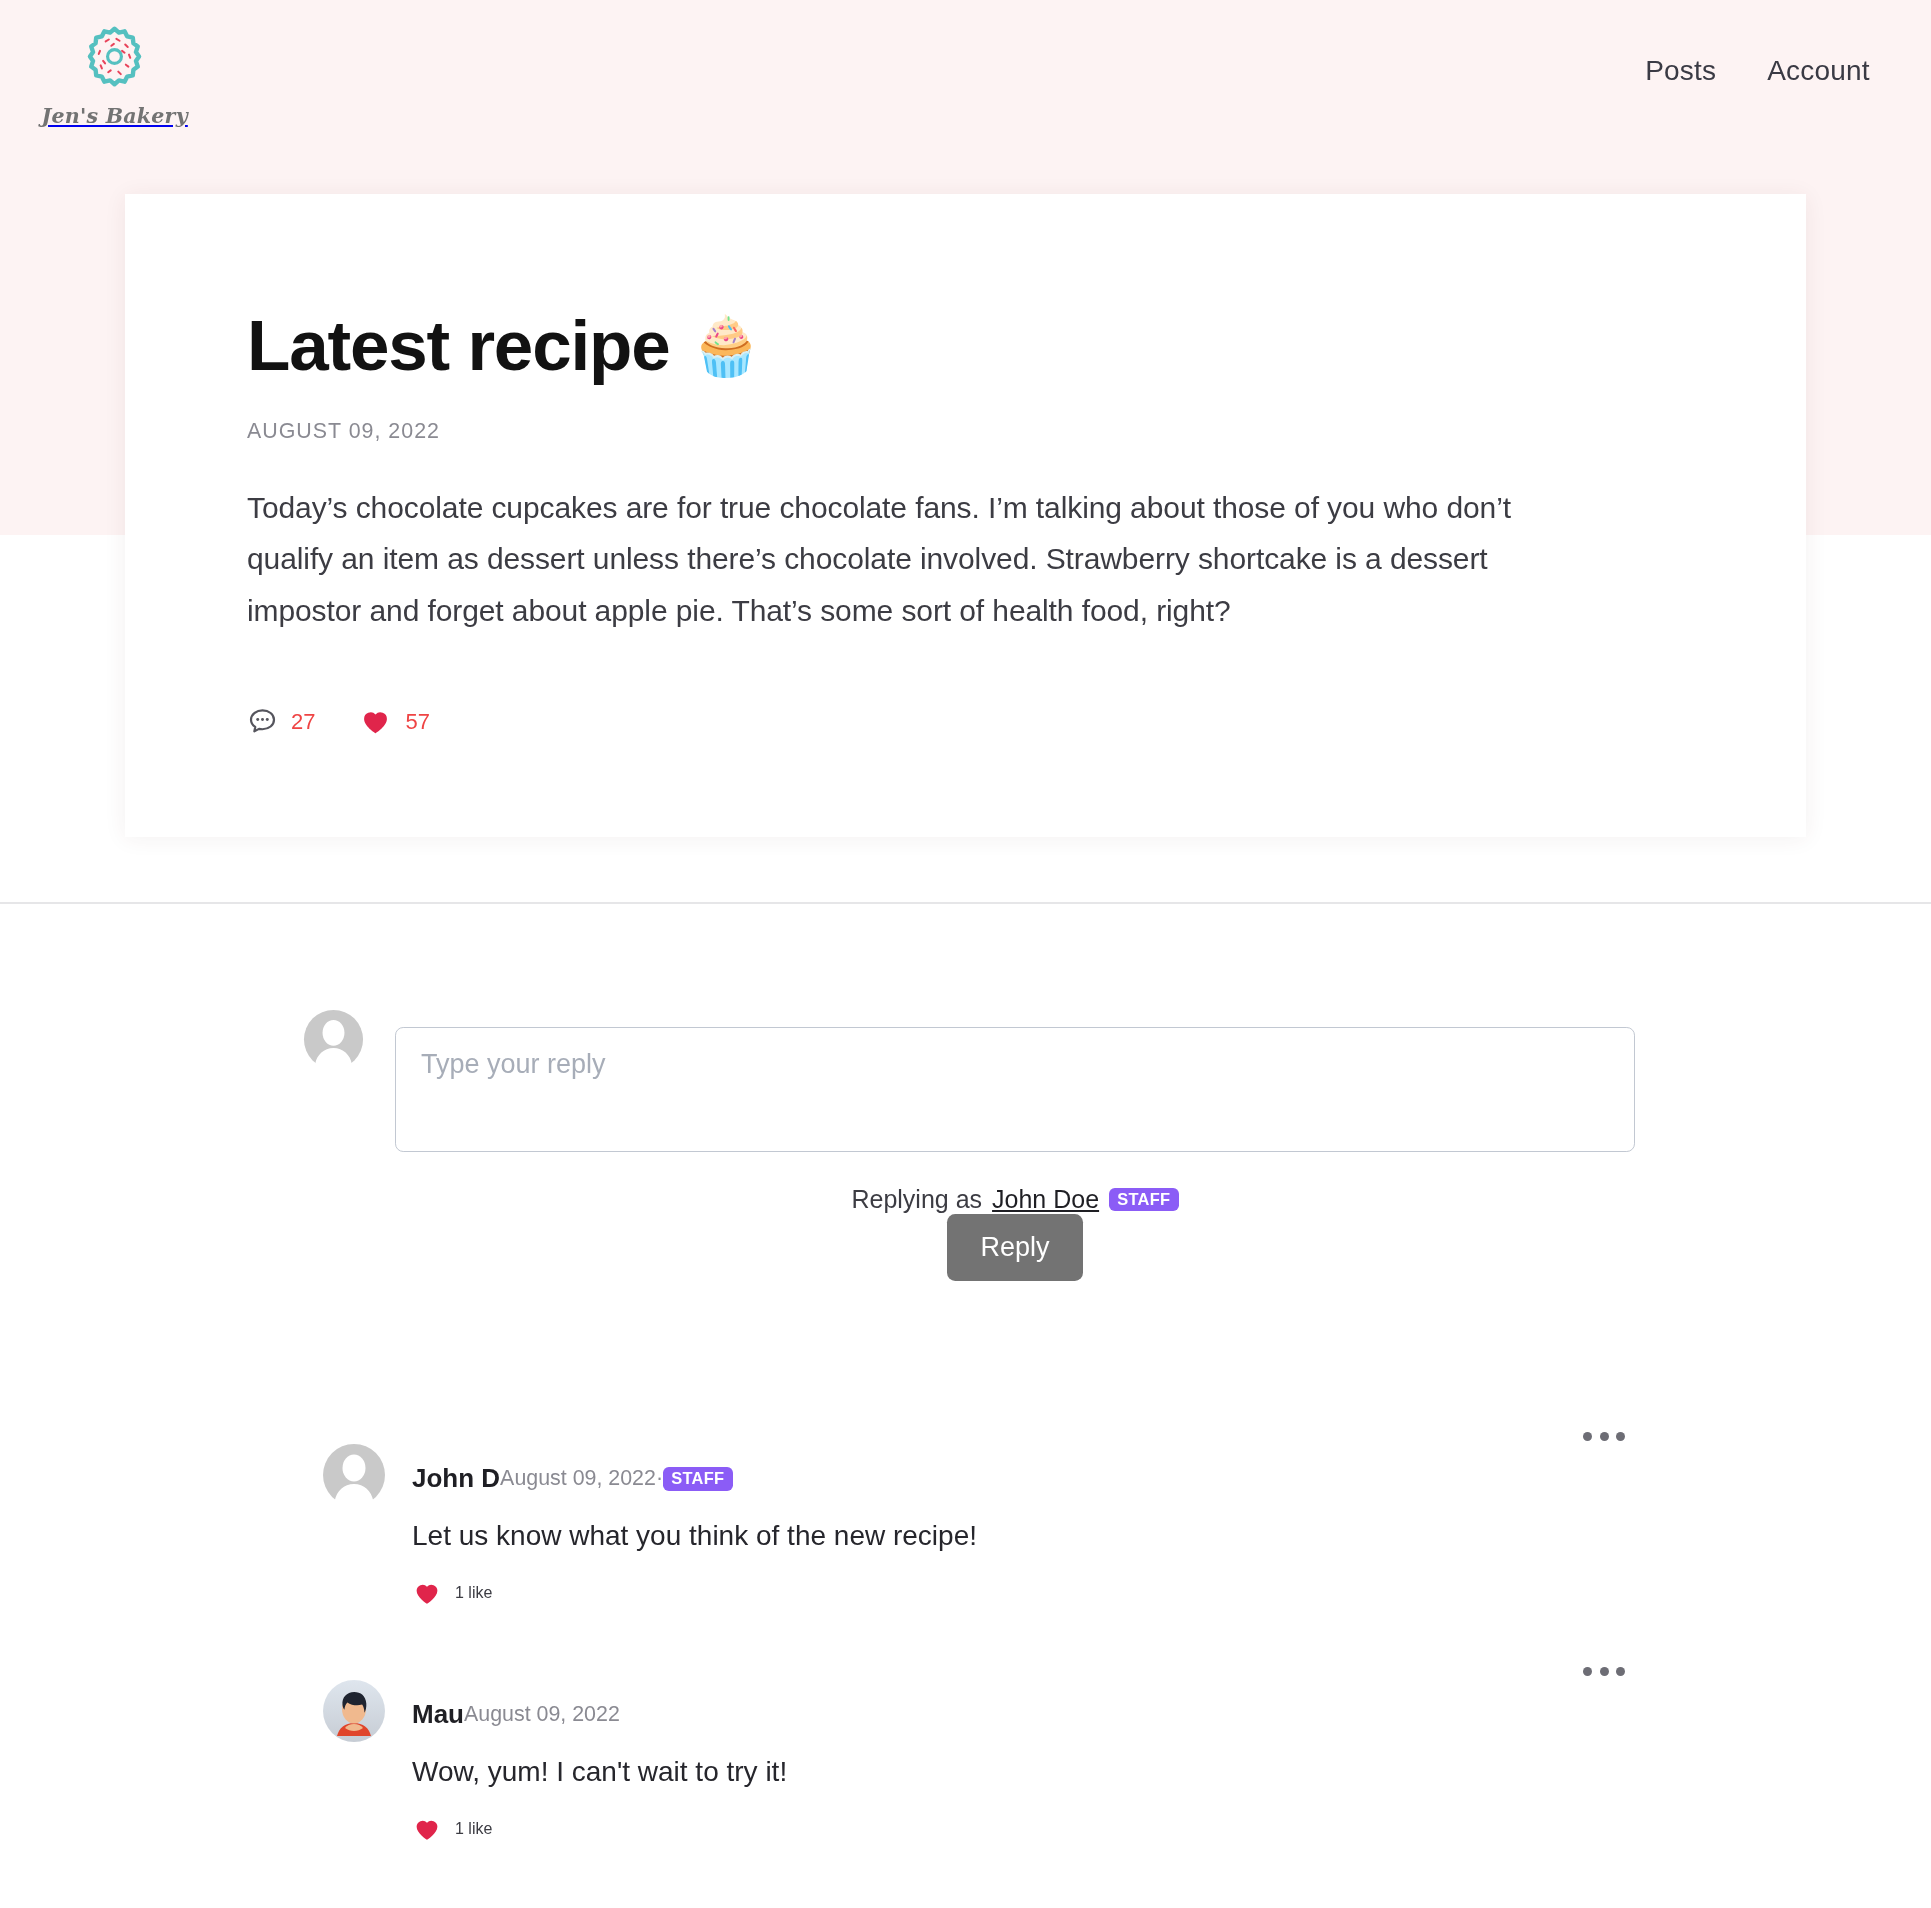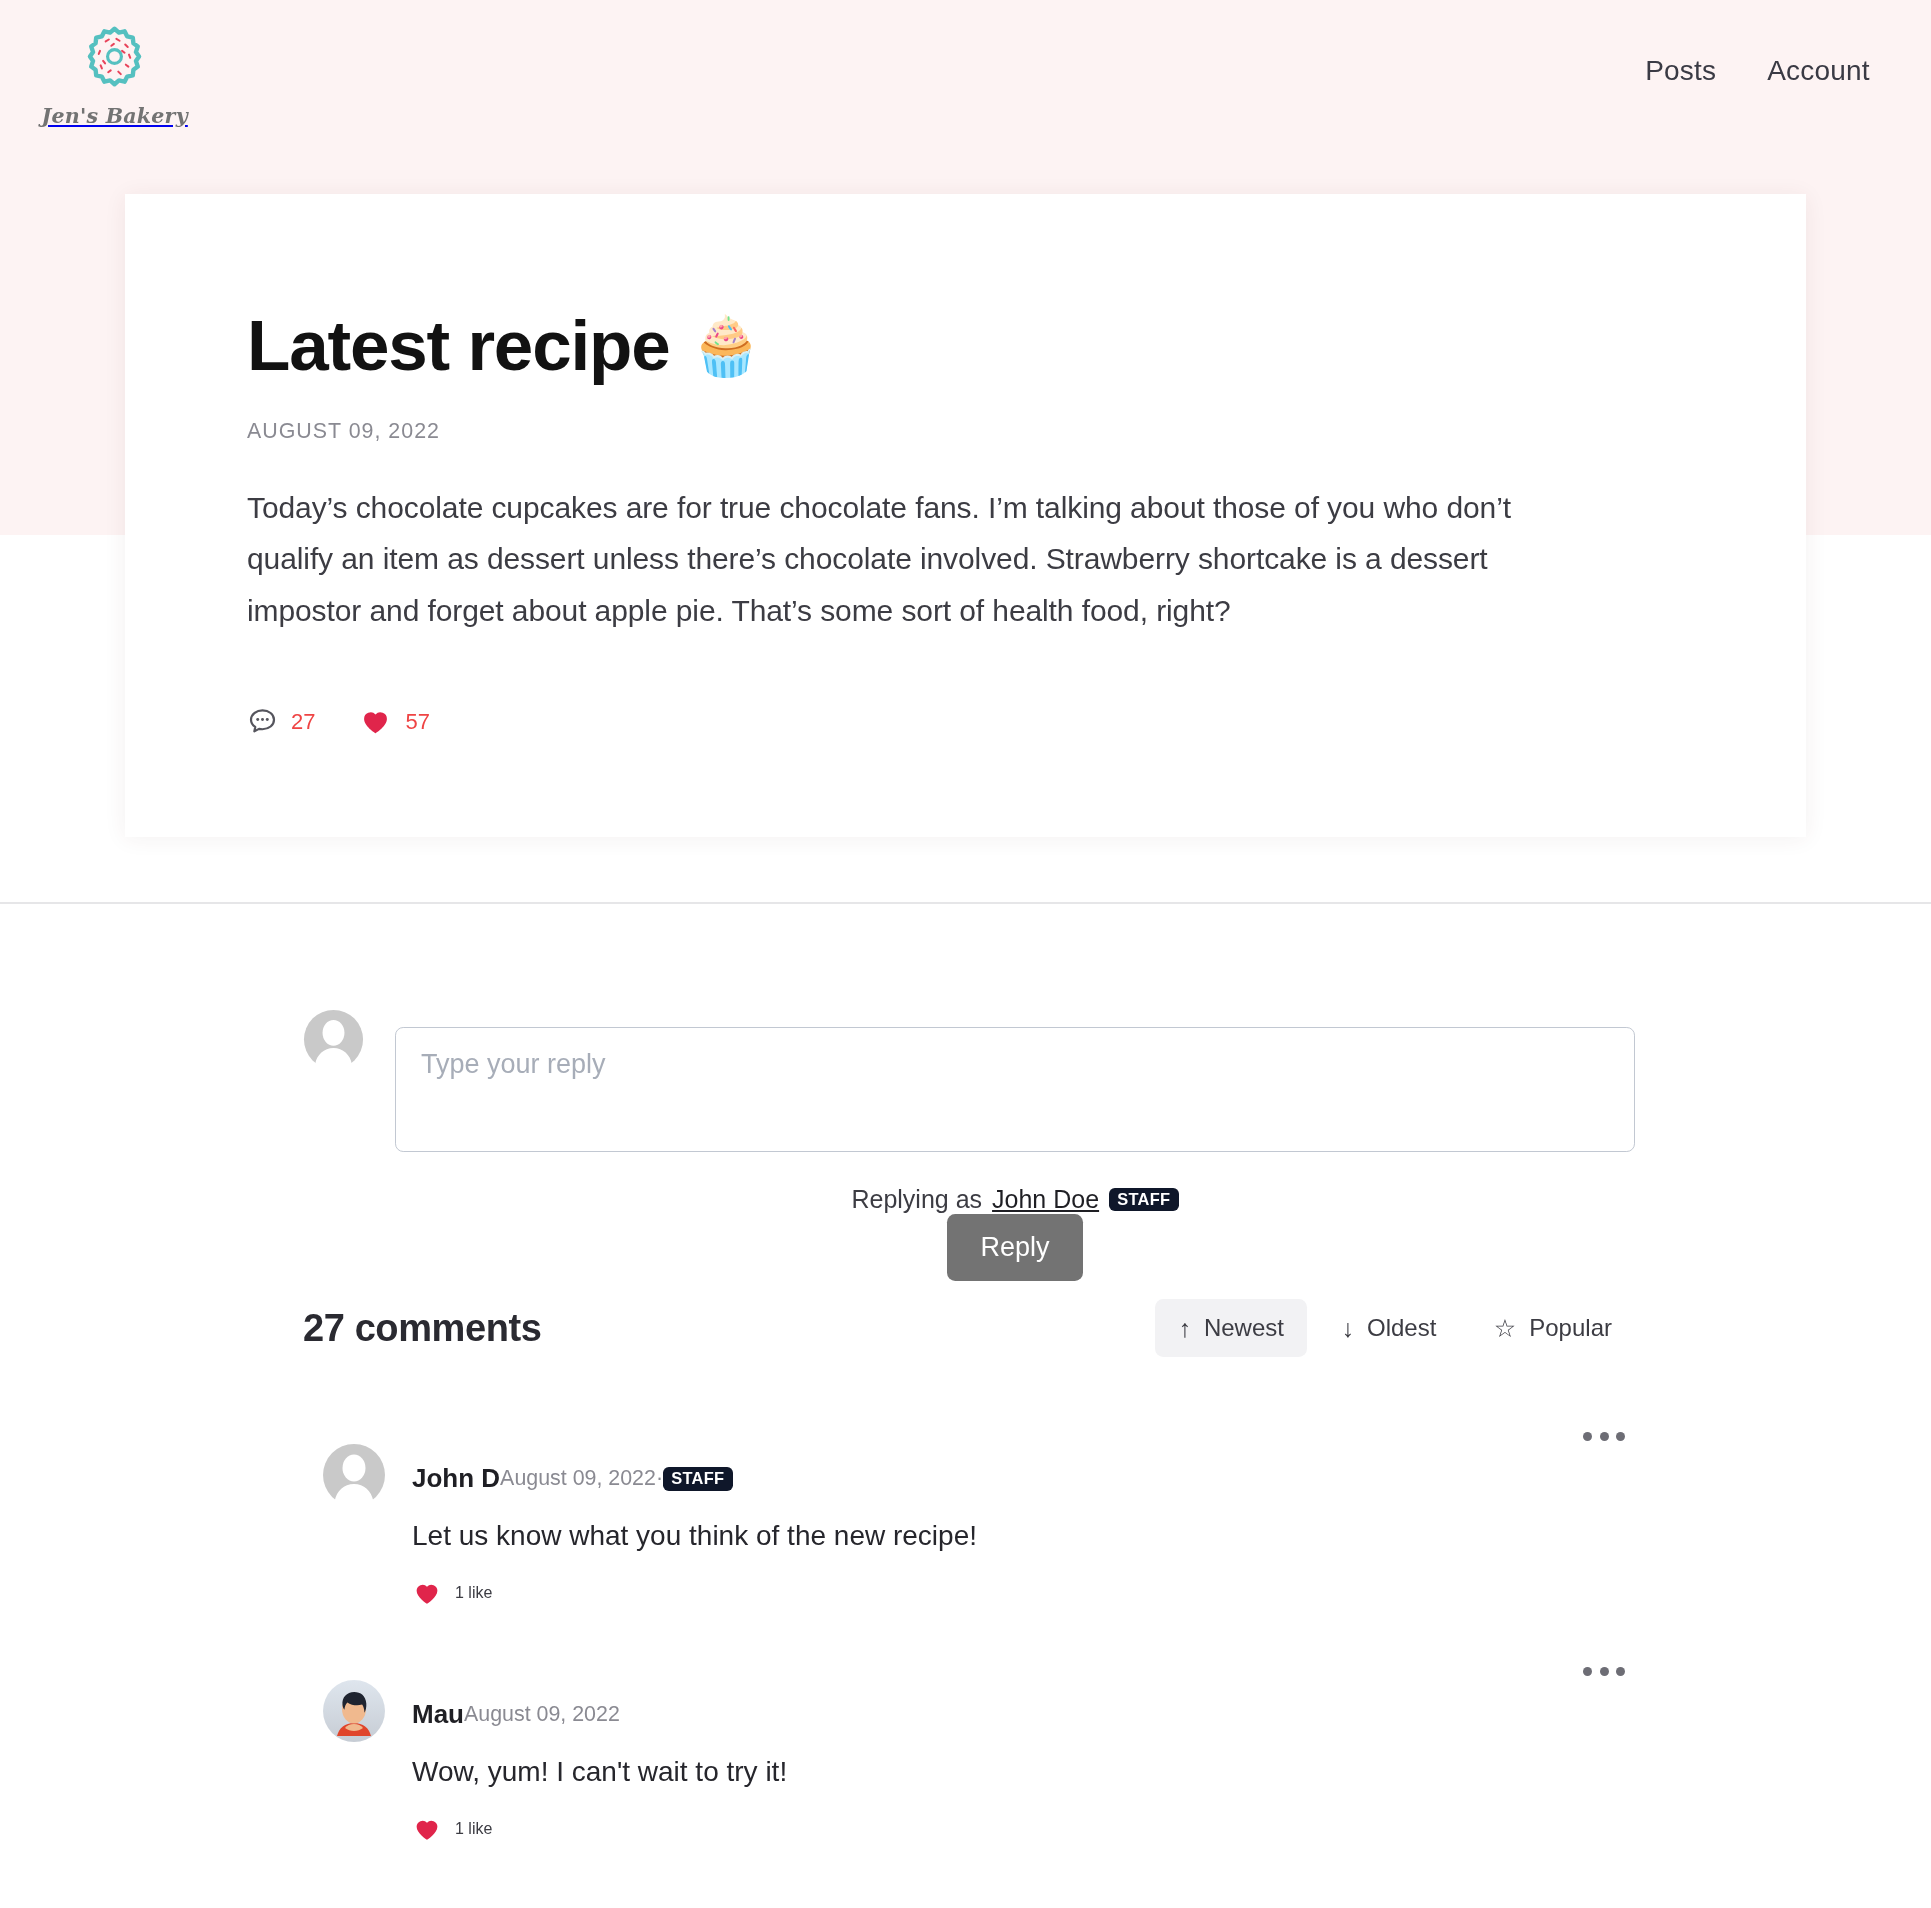--- a/index.html
+++ b/index.html
@@ -176,21 +176,21 @@
     align-items: center;
     gap: 10px;
   }
   .replying-name {
     color: #1f1f24;
     text-decoration: underline;
     cursor: pointer;
   }
   .badge-staff {
     display: inline-block;
-    background: #0f172a;
+    background: #8b5cf6;
     color: #ffffff;
     font-size: 16.4px;
     font-weight: bold;
     letter-spacing: 0.3px;
     padding: 3.3px 8.2px 4.1px;
     border-radius: 5.8px;
     line-height: 1;
   }
   .btn-reply {
     background: #737373;
@@ -360,37 +360,20 @@
         <div class="replying-as">
           <span>Replying as</span>
           <a class="replying-name" href="#">John Doe</a>
           <span class="badge-staff">STAFF</span>
         </div>
         <button class="btn-reply">Reply</button>
       </div>
     </div>
   </section>
 
-  <div class="comments-head">
-    <h2 class="comments-count">27 comments</h2>
-    <div class="sort-group">
-      <button class="sort-btn active">
-        <span class="sort-icon">↑</span>
-        <span>Newest</span>
-      </button>
-      <button class="sort-btn">
-        <span class="sort-icon">↓</span>
-        <span>Oldest</span>
-      </button>
-      <button class="sort-btn">
-        <span class="sort-icon">☆</span>
-        <span>Popular</span>
-      </button>
-    </div>
-  </div>
 
   <div class="comments-list">
 
     <div class="comment">
       <svg class="comment-avatar" viewBox="0 0 64 64">
         <circle cx="32" cy="32" r="31" fill="#c9c9c9"></circle>
         <ellipse cx="32" cy="25" rx="11.5" ry="13.5" fill="#ffffff"></ellipse>
         <path d="M32 41c-10 0-17.5 7.2-19.2 16.6A31.9 31.9 0 0 0 32 64a31.9 31.9 0 0 0 19.2-6.4C49.5 48.2 42 41 32 41z" fill="#ffffff"></path>
       </svg>
       <div class="comment-main">

